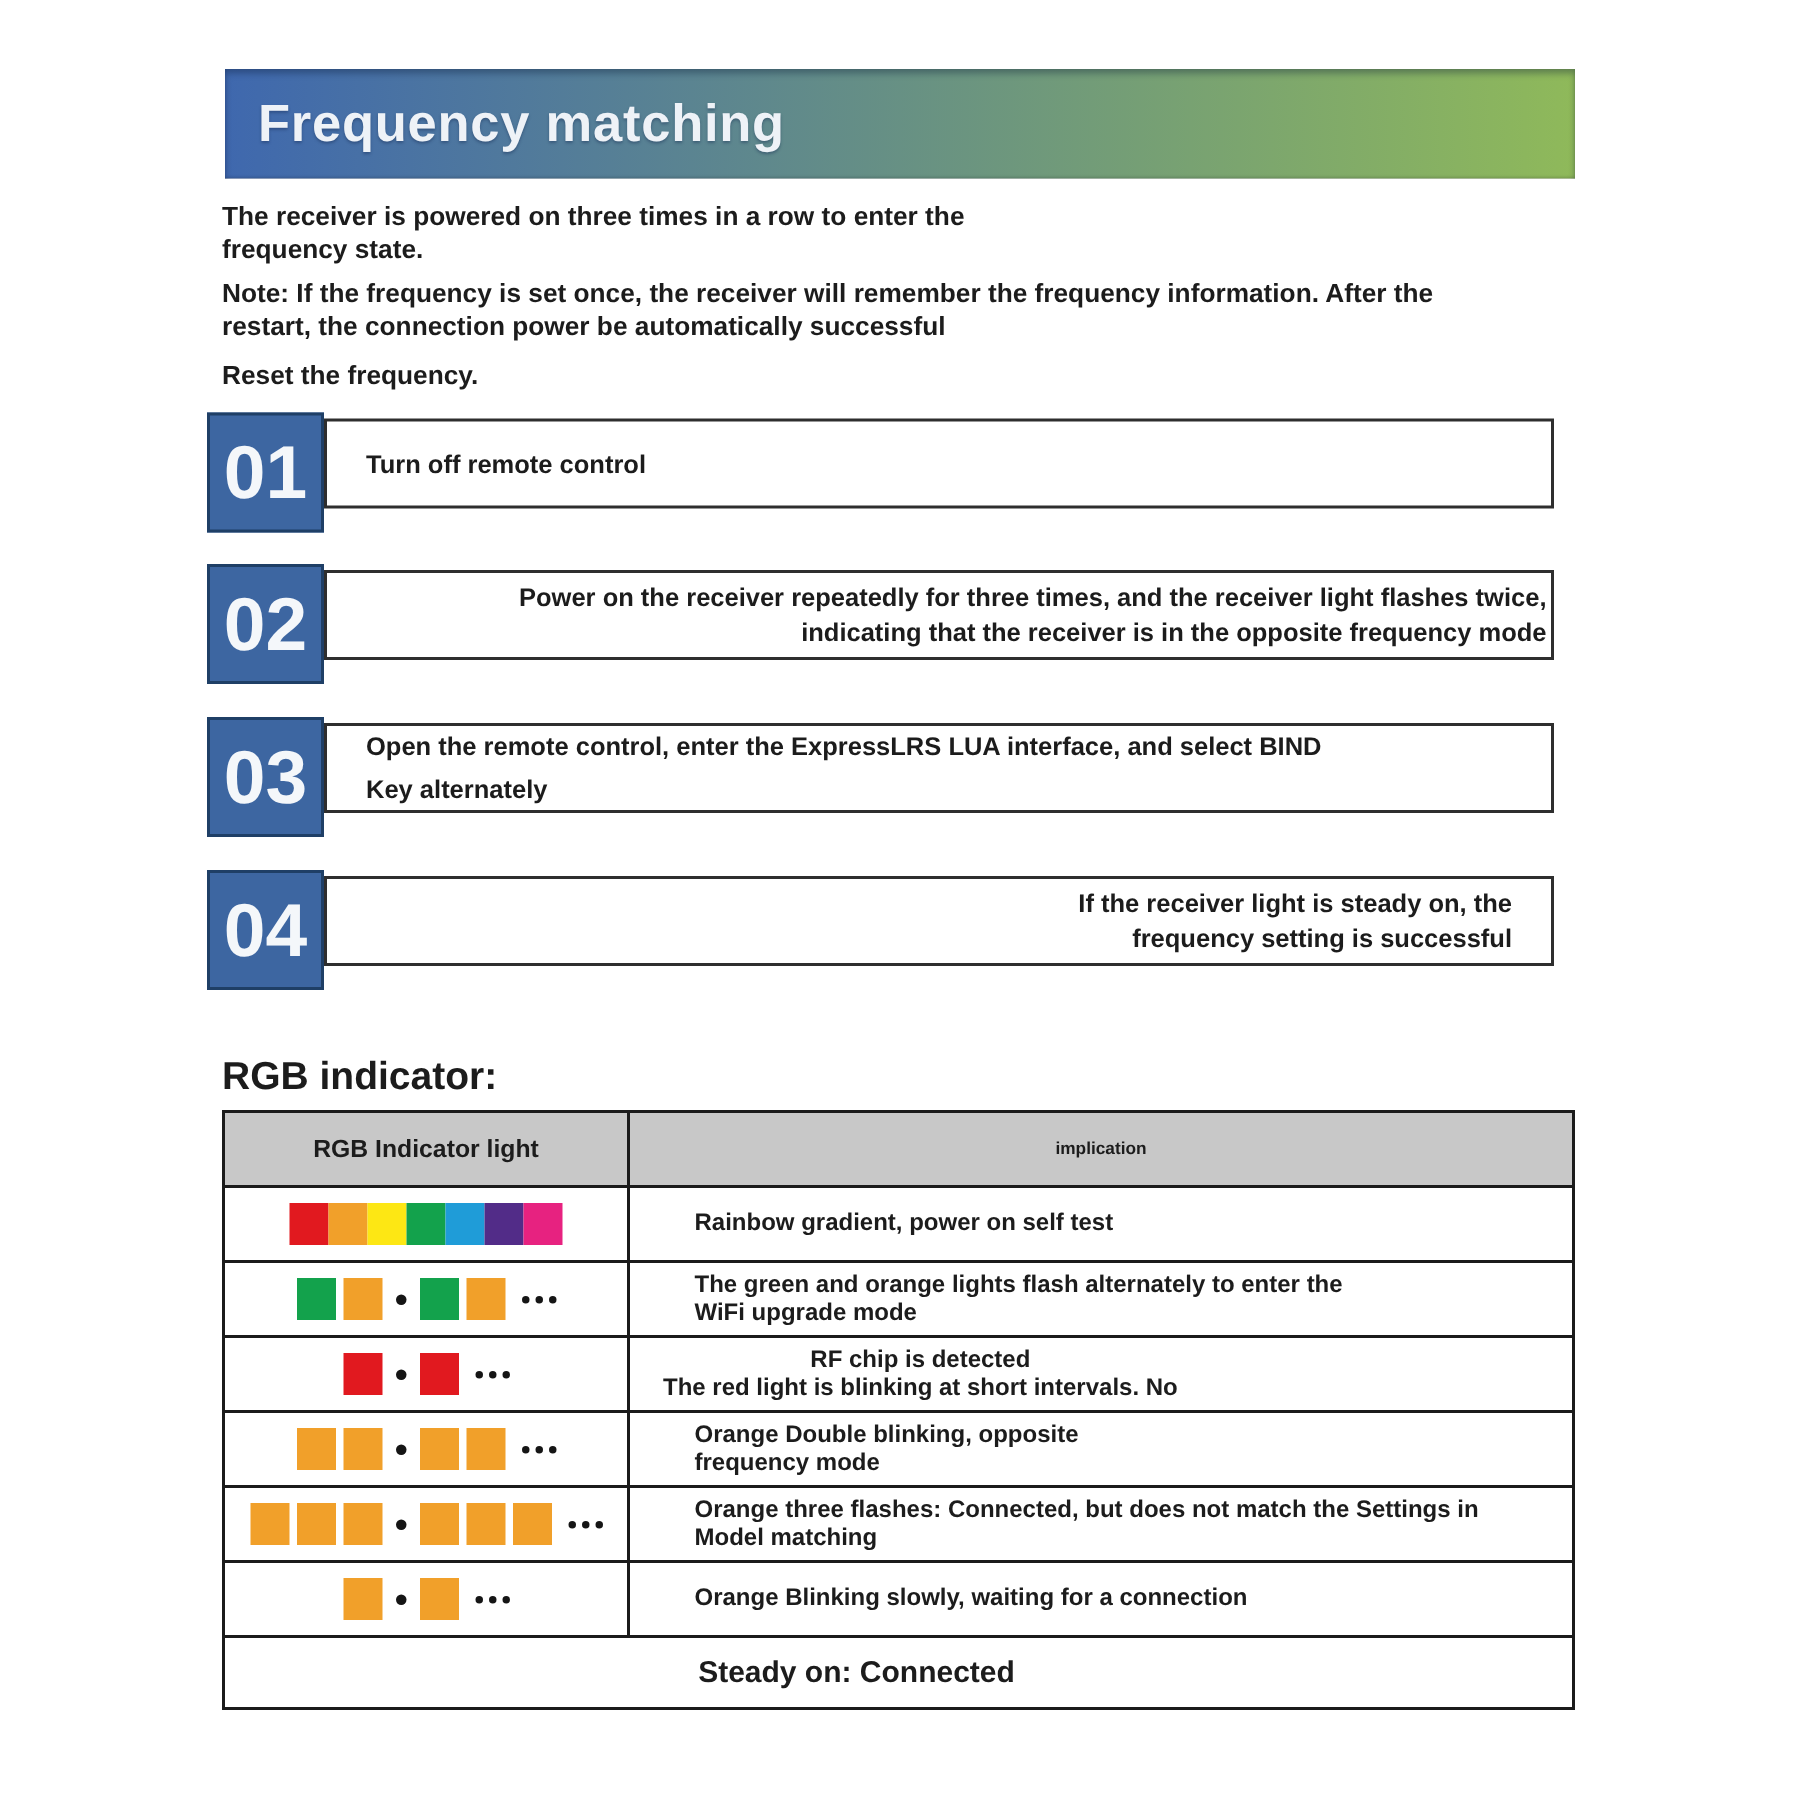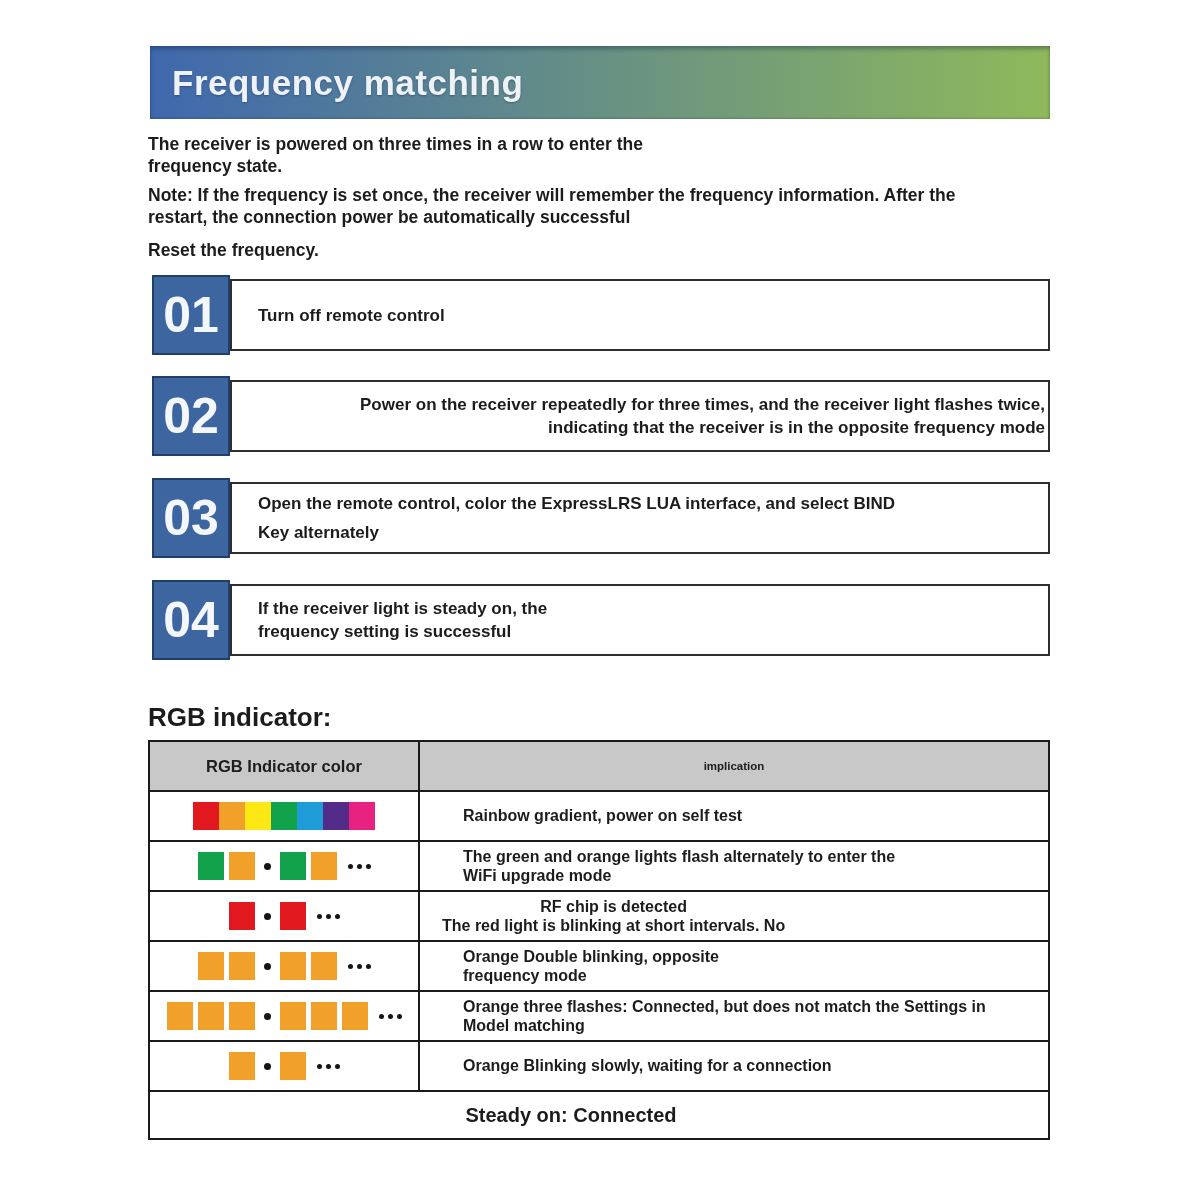--- a/index.html
+++ b/index.html
@@ -20,31 +20,31 @@
     text-shadow: 0 1px 2px rgba(20,40,80,0.4);
   }
 
   
   .intro { position:absolute; left:148px; top:133px; width:902px; }
   .intro p { margin:0; font-size:17.5px; line-height:22px; }
   .intro .p-note { margin-top:7px; }
   .intro .p-reset { margin-top:11px; }
 
   
-  .steps { position:absolute; left:148px; top:275px; width:902px; height:390px; }
+  .steps { position:absolute; left:134px; top:275px; width:902px; height:390px; }
   .step { position:absolute; left:0; width:902px; height:80px; }
   .step-0 { top:0; } .step-1 { top:101px; } .step-2 { top:203px; } .step-3 { top:305px; }
   .step-num {
     position:absolute; left:4px; top:0; width:78px; height:80px;
     background:var(--step-blue); border:2px solid var(--step-blue-border);
     color:#f4f7fa; font-size:50px; font-weight:700;
     display:flex; align-items:center; justify-content:center;
   }
   .step-box {
-    position:absolute; left:82px; top:4px; right:0; height:72px;
+    position:absolute; left:82px; top:4px; right:0; height:60px;
     background:#ffffff; border:2px solid #2e2e2e;
     display:flex; flex-direction:column; justify-content:center;
   }
   .step-text { font-size:17px; line-height:23px; padding:0 26px; }
   .step-1 .step-text { padding-right:3px; }
   .step-2 .step-text { line-height:29px; }
 
   
   .rgb-label { position:absolute; left:148px; top:702px; font-size:26px; }
 
@@ -111,41 +111,41 @@
           <div class="step-text" style="text-align: right;">
             <div class="step-line">Power on the receiver repeatedly for three times, and the receiver light flashes twice,</div>
             <div class="step-line">indicating that the receiver is in the opposite frequency mode</div>
           </div>
         </div>
       </div>
       <div class="step step-2">
         <div class="step-num">03</div>
         <div class="step-box">
           <div class="step-text" style="text-align: left;">
-            <div class="step-line">Open the remote control, color the ExpressLRS LUA interface, and select BIND</div>
+            <div class="step-line">Open the remote control, enter the ExpressLRS LUA interface, and select BIND</div>
             <div class="step-line">Key alternately</div>
           </div>
         </div>
       </div>
       <div class="step step-3">
         <div class="step-num">04</div>
         <div class="step-box">
-          <div class="step-text" style="text-align: left;">
+          <div class="step-text" style="text-align: right;">
             <div class="step-line">If the receiver light is steady on, the</div>
             <div class="step-line">frequency setting is successful</div>
           </div>
         </div>
       </div>
     </section>
 
   <div class="rgb-label">RGB indicator:</div>
 
   <section class="rgb-table">
     <div class="thead">
-      <div class="th th-left">RGB Indicator color</div>
+      <div class="th th-left">RGB Indicator light</div>
       <div class="th th-right">implication</div>
     </div>
     <div id="tbody">
         <div class="trow">
           <div class="sw-cell">
             <div class="grp" style="gap: 0px;">
               <div class="sw" style="background: rgb(225, 25, 31);"></div>
               <div class="sw" style="background: rgb(241, 160, 42);"></div>
               <div class="sw" style="background: rgb(253, 231, 20);"></div>
               <div class="sw" style="background: rgb(19, 162, 76);"></div>

